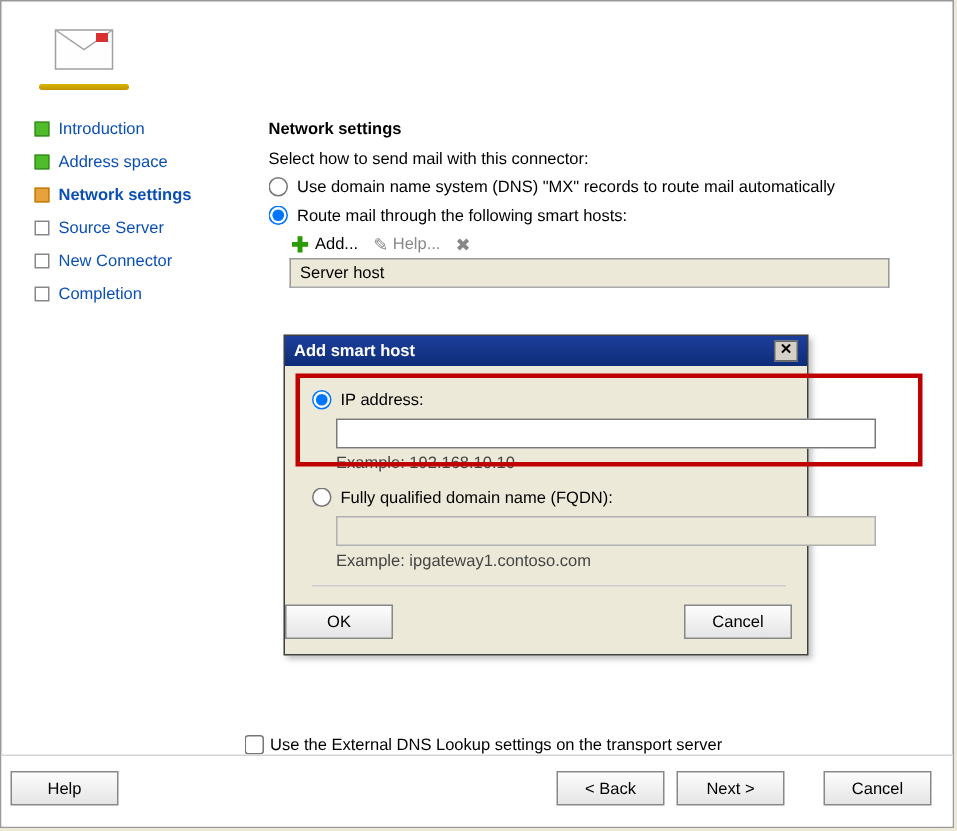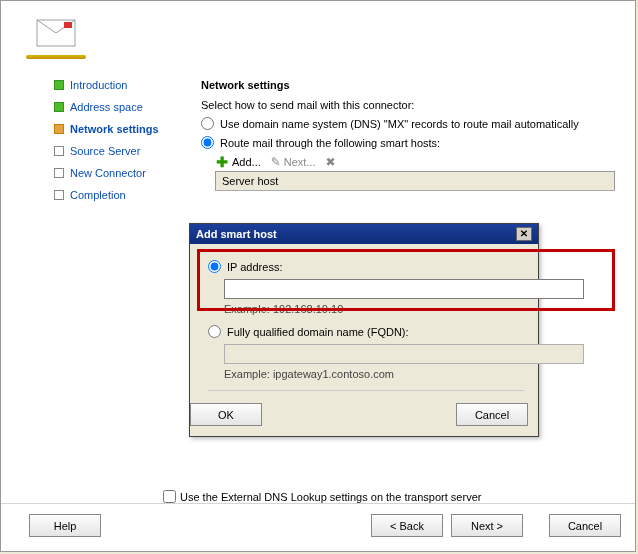--- a/index.html
+++ b/index.html
@@ -45,21 +45,20 @@
   .title {
     font-size: 16px;
     font-weight: bold;
     color: #222;
     padding-left: 12px;
     padding-bottom: 6px;
   }
   .body {
     display: flex;
     height: calc(100% - 120px);
-    margin-left: 31px;
   }
   .sidebar {
     width: 170px;
     padding: 12px 8px 12px 22px;
   }
   .step {
     display: flex;
     align-items: center;
     margin-bottom: 10px;
     cursor: pointer;
@@ -109,21 +108,21 @@
     border-bottom: 1px solid #aaa;
     padding: 3px 6px;
     margin: 2px 0 0 14px;
     width: 400px;
     position: relative;
     z-index: 0;
   }
   .footer {
     position: absolute;
     bottom: 0; left:0; right:0;
-    padding: 10px 14px 14px 28px;
+    padding: 10px 14px 14px 6px;
     display: flex;
     align-items: center;
     justify-content: space-between;
     border-top: 1px solid #d5d5d5;
     background: #fff;
   }
   .btn {
     min-width: 72px;
     height: 23px;
     border: 1px solid #888;
@@ -266,21 +265,21 @@
         <span>Route mail through the following smart hosts:</span>
       </label>
 
       <div class="toolbar">
         <div class="tool-btn">
           <span class="plus">✚</span>
           <span>Add...</span>
         </div>
         <div class="tool-btn disabled">
           <span class="pencil">✎</span>
-          <span>Next...</span>
+          <span>Help...</span>
         </div>
         <div class="tool-btn disabled">
           <span class="xicon">✖</span>
         </div>
       </div>
       <div class="grid-header">Server host</div>
     </div>
   </div>
 
   <label class="ext-check">

